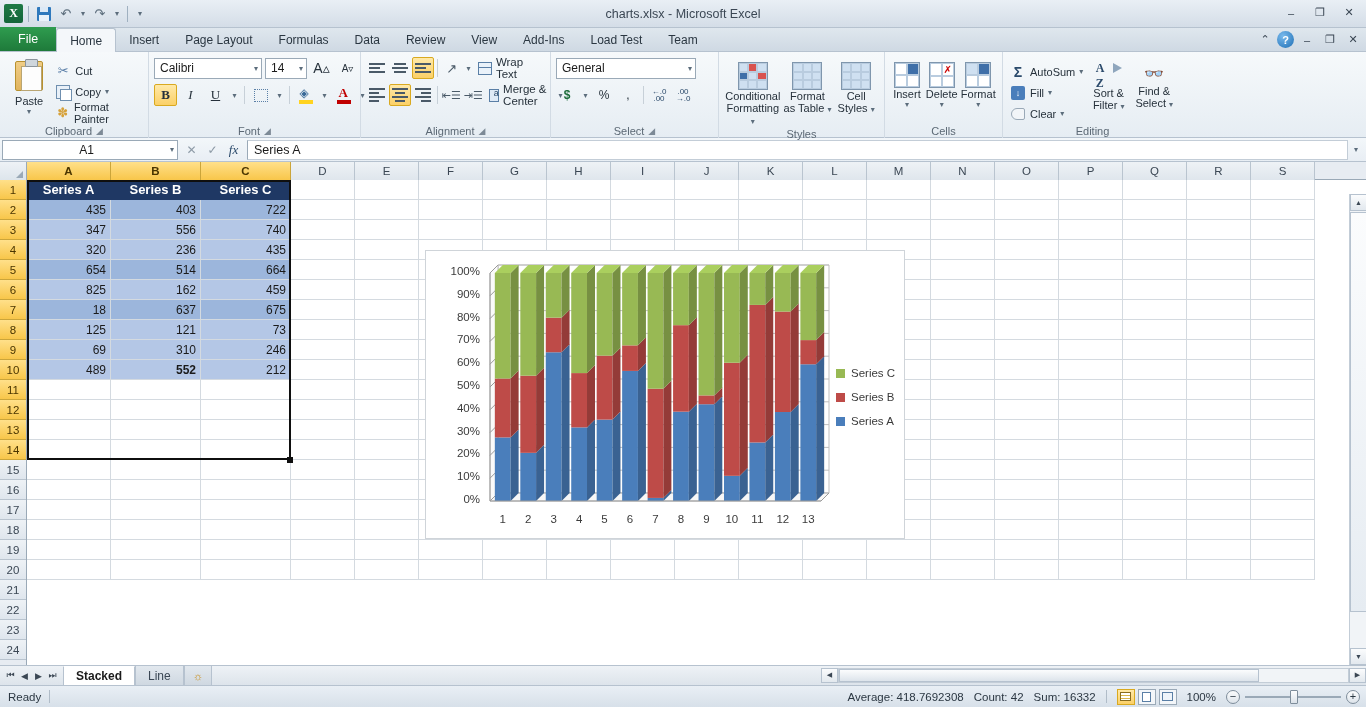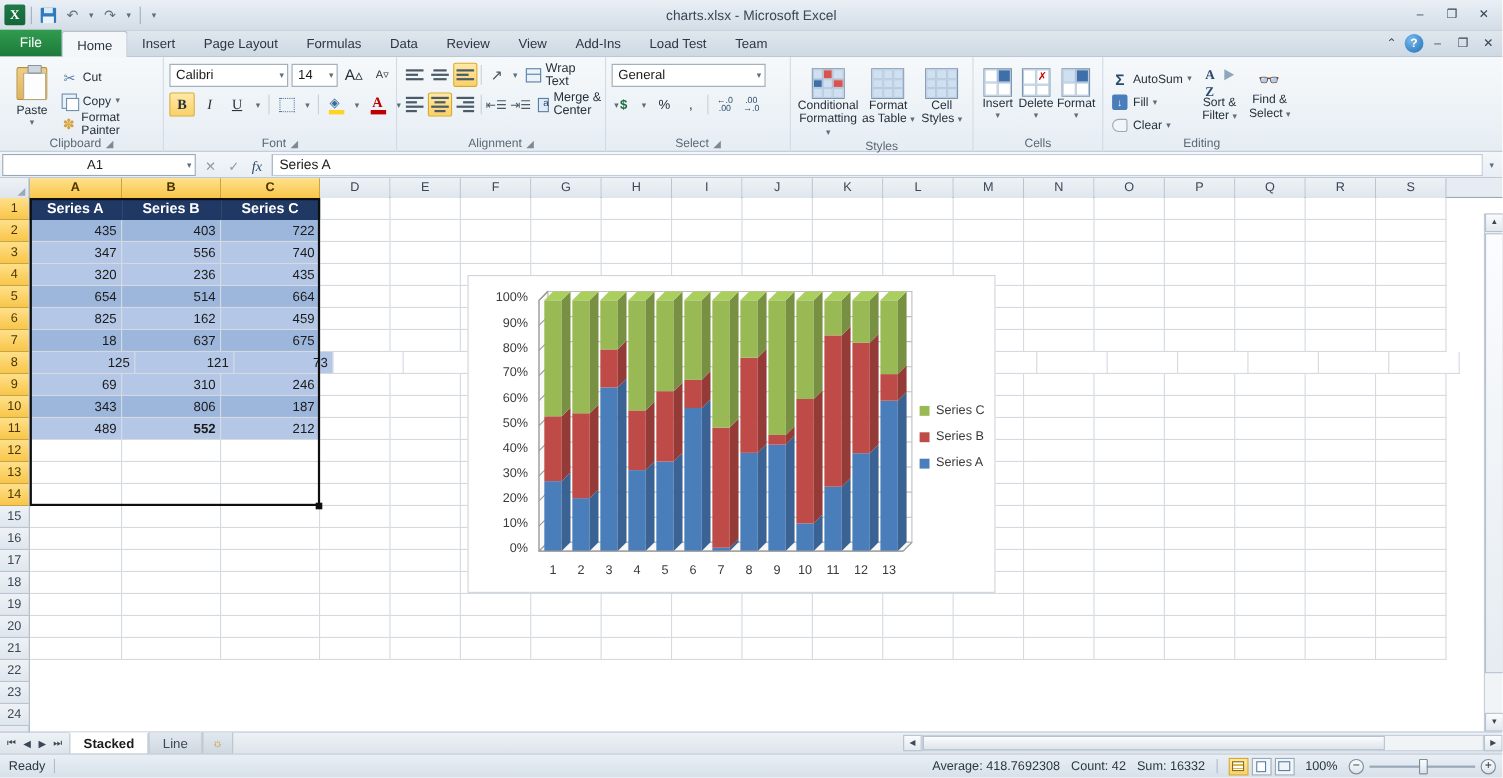--- a/index.html
+++ b/index.html
@@ -175,21 +175,21 @@
   .sumico{ font-size:14px;color:#2b4a6b;font-weight:bold; }
   .clearico{ width:14px;height:12px;border:1px solid #9aa9b7;background:#f2f5f8;border-radius:6px 2px 2px 6px; }
   .sortico{ width:26px;height:26px;position:relative;font-family:"Liberation Serif",serif; }
   .sortico .az{ position:absolute;left:0;top:0;font-size:12px;color:#2b4a6b;font-weight:bold; }
   .sortico .funnel{ position:absolute;right:0;top:2px;width:0;height:0;border-left:9px solid #8fa6bd;border-right:0;border-top:5px solid transparent;border-bottom:5px solid transparent; }
   .findico{ width:26px;height:24px;display:flex;align-items:center;justify-content:center;font-size:16px;color:#3a6a99; }
 
   
   .formulabar{
     height:24px;background:linear-gradient(#f3f7fa,#e8eef4);
-    border-bottom:1px solid #b6c2cf;display:flex;align-items:flex-end;padding:1px 2px;
+    border-bottom:1px solid #b6c2cf;display:flex;align-items:center;padding:1px 2px;
   }
   .namebox{
     width:176px;height:20px;background:#fff;border:1px solid #9aa9b7;
     display:flex;align-items:center;justify-content:space-between;padding:0 3px 0 0;
   }
   .namebox .nv{ flex:1;text-align:center;font-size:12px; }
   .namebox .nd{ font-size:8px;color:#5c6d7c; }
   .fbgroup{ display:flex;align-items:center;gap:2px;padding:0 4px; }
   .fbico{ width:19px;height:19px;display:flex;align-items:center;justify-content:center;font-size:12px;color:#8d9aa6; }
   .fbico.fx{ font-style:italic;font-family:"Liberation Serif",serif;color:#2b4a6b;font-size:13px; }
@@ -902,21 +902,21 @@
             <div class="cell" style="width: 64px;"></div>
             <div class="cell" style="width: 64px;"></div>
             <div class="cell" style="width: 64px;"></div>
             <div class="cell" style="width: 64px;"></div>
             <div class="cell" style="width: 64px;"></div>
             <div class="cell" style="width: 64px;"></div>
             <div class="cell" style="width: 64px;"></div>
             <div class="cell" style="width: 64px;"></div>
           </div>
           <div class="gridrow">
-            <div class="cell num band-b" style="width: 96px;">125</div>
+            <div class="cell num band-b" style="width: 84px;">125</div>
             <div class="cell num band-b" style="width: 90px;">121</div>
             <div class="cell num band-b" style="width: 90px;">73</div>
             <div class="cell" style="width: 64px;"></div>
             <div class="cell" style="width: 64px;"></div>
             <div class="cell" style="width: 64px;"></div>
             <div class="cell" style="width: 64px;"></div>
             <div class="cell" style="width: 64px;"></div>
             <div class="cell" style="width: 64px;"></div>
             <div class="cell" style="width: 64px;"></div>
             <div class="cell" style="width: 64px;"></div>
@@ -926,41 +926,20 @@
             <div class="cell" style="width: 64px;"></div>
             <div class="cell" style="width: 64px;"></div>
             <div class="cell" style="width: 64px;"></div>
             <div class="cell" style="width: 64px;"></div>
             <div class="cell" style="width: 64px;"></div>
           </div>
           <div class="gridrow">
             <div class="cell num band-b" style="width: 84px;">69</div>
             <div class="cell num band-b" style="width: 90px;">310</div>
             <div class="cell num band-b" style="width: 90px;">246</div>
-            <div class="cell" style="width: 64px;"></div>
-            <div class="cell" style="width: 64px;"></div>
-            <div class="cell" style="width: 64px;"></div>
-            <div class="cell" style="width: 64px;"></div>
-            <div class="cell" style="width: 64px;"></div>
-            <div class="cell" style="width: 64px;"></div>
-            <div class="cell" style="width: 64px;"></div>
-            <div class="cell" style="width: 64px;"></div>
-            <div class="cell" style="width: 64px;"></div>
-            <div class="cell" style="width: 64px;"></div>
-            <div class="cell" style="width: 64px;"></div>
-            <div class="cell" style="width: 64px;"></div>
-            <div class="cell" style="width: 64px;"></div>
-            <div class="cell" style="width: 64px;"></div>
-            <div class="cell" style="width: 64px;"></div>
-            <div class="cell" style="width: 64px;"></div>
-          </div>
-          <div class="gridrow">
-            <div class="cell num band-a" style="width: 84px;">343</div>
-            <div class="cell num band-a" style="width: 90px;">806</div>
-            <div class="cell num band-a" style="width: 90px;">187</div>
             <div class="cell" style="width: 64px;"></div>
             <div class="cell" style="width: 64px;"></div>
             <div class="cell" style="width: 64px;"></div>
             <div class="cell" style="width: 64px;"></div>
             <div class="cell" style="width: 64px;"></div>
             <div class="cell" style="width: 64px;"></div>
             <div class="cell" style="width: 64px;"></div>
             <div class="cell" style="width: 64px;"></div>
             <div class="cell" style="width: 64px;"></div>
             <div class="cell" style="width: 64px;"></div>

